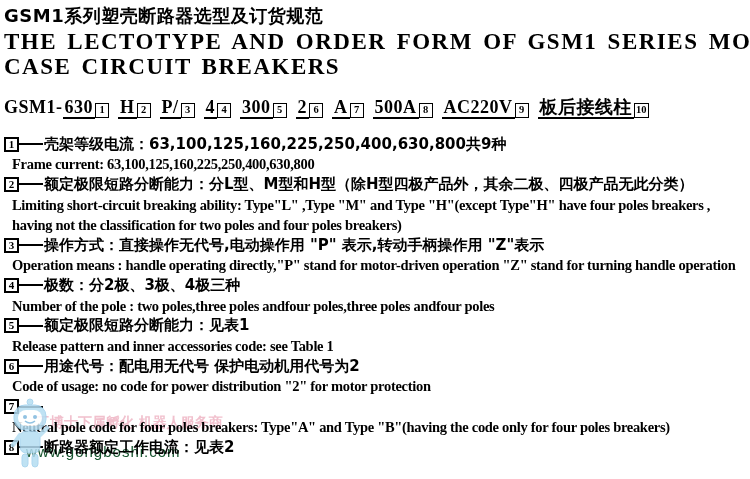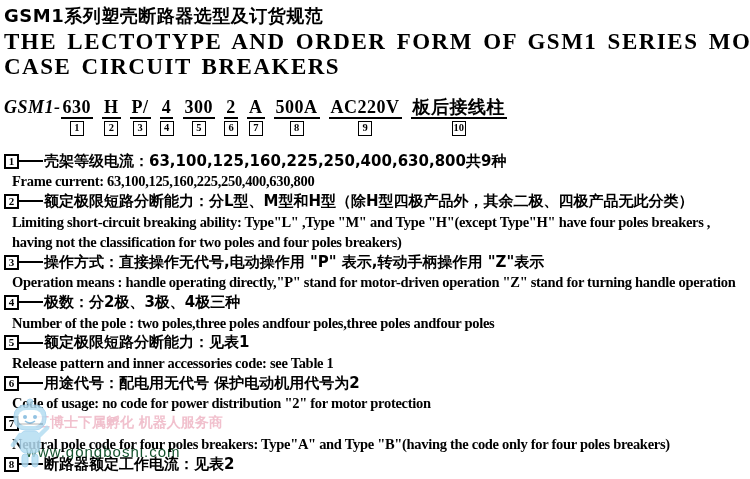--- a/index.html
+++ b/index.html
@@ -25,24 +25,24 @@
   }
   .title-en div { white-space:nowrap; }
 
   
   .model-line {
     display:flex; align-items:flex-start;
     margin-top:20px; font-weight:bold;
   }
   .model-prefix {
     font-size:18px; line-height:17px; padding-bottom:2px;
-    font-family:"Liberation Serif", serif; letter-spacing:0.5px;font-style:italic;
+    font-family:"Liberation Serif", serif; letter-spacing:0.5px;
   }
   .segments { display:inline-flex; }
-  .seg { display:inline-flex; flex-direction:column; align-items:center; margin-right:9px; }
+  .seg { display:inline-flex; flex-direction:row; align-items:center; margin-right:9px; }
   .seg-text {
     font-size:18px; line-height:17px; padding:0 2px 1px;
     border-bottom:2px solid #000; white-space:nowrap;
     font-family:"Liberation Serif","DejaVu Sans", serif; letter-spacing:0.5px;
   }
   .seg-num {
     margin-top:2px; min-width:14px; height:15px; padding:0 1px;
     border:1.5px solid #000; font-size:10.5px; line-height:12px;
     text-align:center; font-weight:bold;
   }

